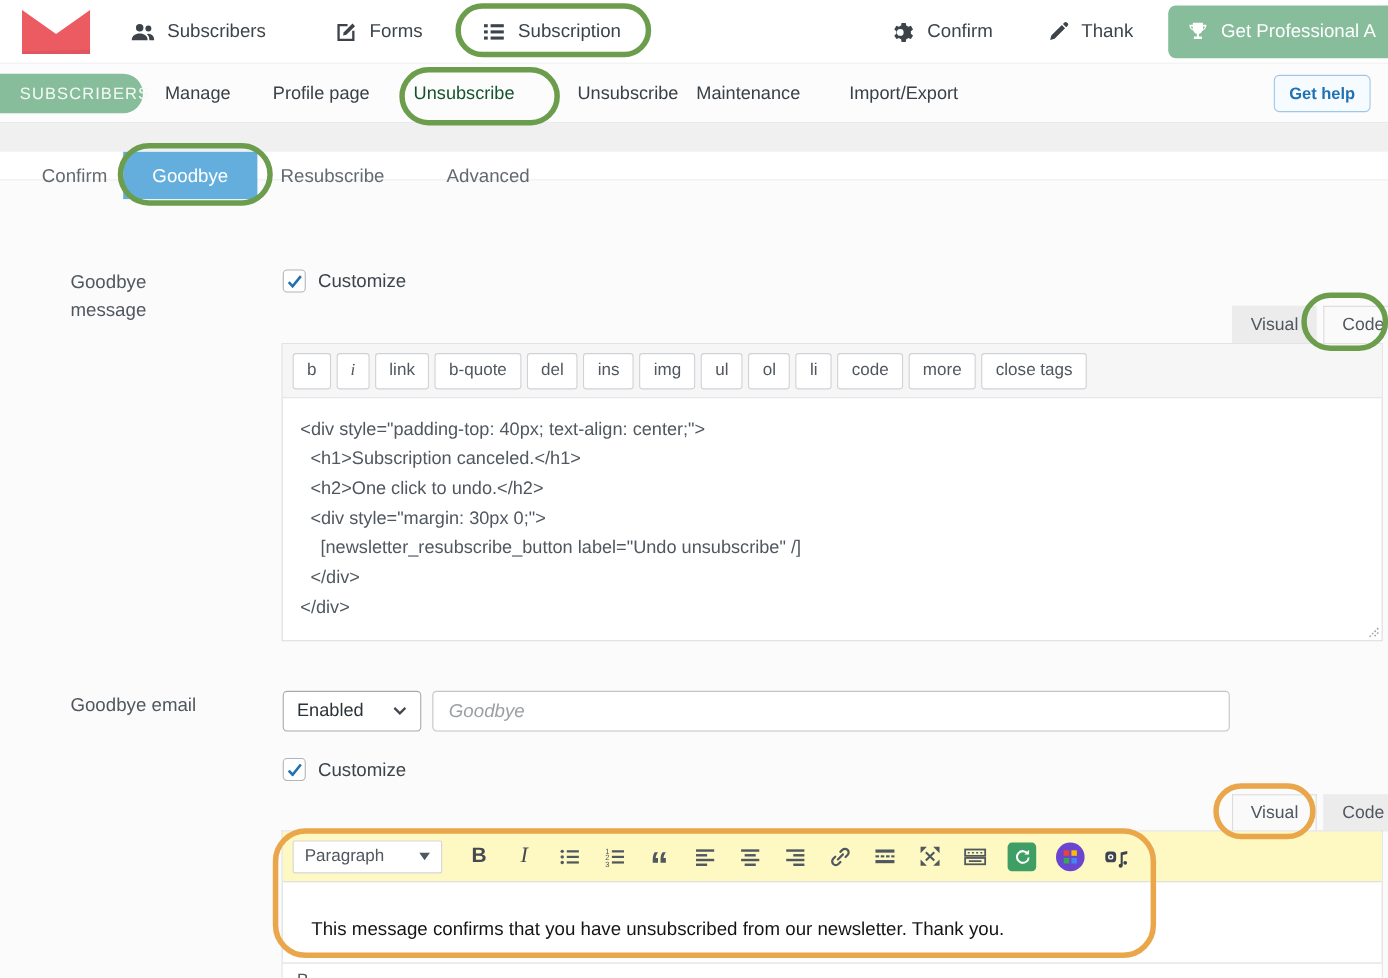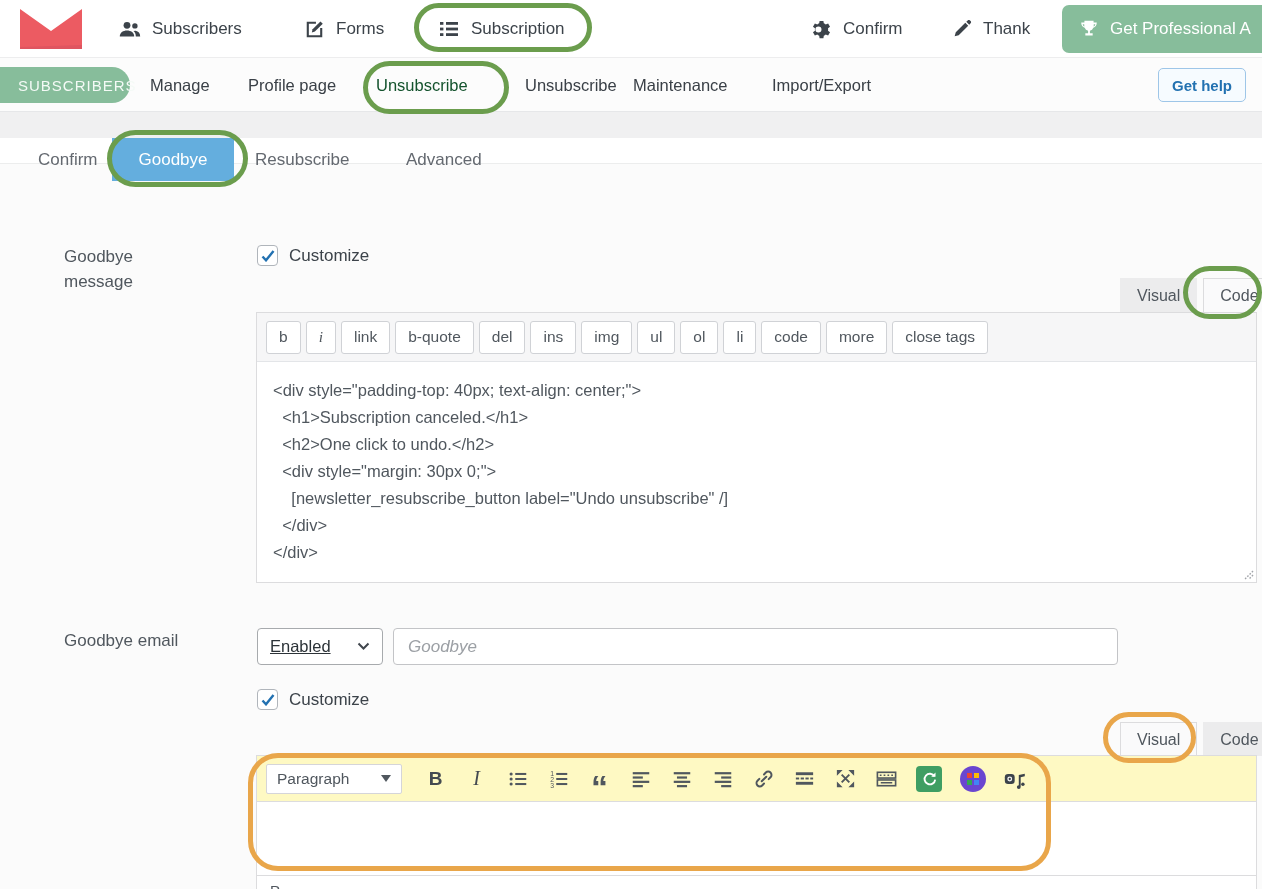--- a/index.html
+++ b/index.html
@@ -39,21 +39,21 @@
   .sw { height:34px; padding:0 16px; display:flex; align-items:center; font-size:16px; color:#50575e; background:#ececed; margin-left:6px; cursor:pointer; border:1px solid transparent; border-bottom:none; }
   .sw.active { background:#fafafb; border-color:#dcdcde; }
 
   .editor { position:absolute; left:256px; width:1001px; background:#fff; border:1px solid #dcdcde; }
   .qt-toolbar { height:49px; background:#f6f6f7; border-bottom:1px solid #e3e5e8; display:flex; align-items:center; gap:5px; padding:0 9px; }
   .qt-btn { height:33px; padding:0 12px; background:#fff; border:1px solid #d0d2d6; border-radius:3px; font-size:15.5px; color:#50575e; display:flex; align-items:center; cursor:pointer; }
   .qt-btn.it { font-style:italic; font-family:"Liberation Serif", serif; }
   .code-area { padding:15px 16px; font-size:16.5px; line-height:27px; color:#50575e; white-space:pre-wrap; height:220px; overflow:hidden; cursor:text; }
   .resize-handle { position:absolute; right:2px; bottom:2px; cursor:nwse-resize; }
 
-  .select-box { position:absolute; left:257px; top:628px; width:126px; height:37px; background:#fff; border:1px solid #a7aaad; border-radius:4px; display:flex; align-items:center; justify-content:space-between; padding:16px 12px; font-size:16.5px; color:#2c3338; cursor:pointer;text-decoration:underline; }
+  .select-box { position:absolute; left:257px; top:628px; width:126px; height:37px; background:#fff; border:1px solid #a7aaad; border-radius:4px; display:flex; align-items:center; justify-content:space-between; padding:16px 12px; font-size:16.5px; color:#2c3338; cursor:pointer; }
   .subject-input { position:absolute; left:393px; top:628px; width:725px; height:37px; background:#fff; border:1px solid #c3c4c7; border-radius:4px; padding:0 14px; font-size:17px; font-family:"Liberation Sans", sans-serif; color:#2c3338; }
   .subject-input::placeholder { font-style:italic; color:#9ca0a5; opacity:1; }
 
   .mce-toolbar { height:46px; background:#fef9c3; border-bottom:1px solid #dcdcde; display:flex; align-items:center; padding:0 9px; }
   .mce-dd { width:136px; height:30px; background:#fff; border:1px solid #d5d5d9; border-radius:2px; display:flex; align-items:center; justify-content:space-between; padding:0 10px; font-size:15.5px; color:#50575e; cursor:pointer; }
   .mce-icons { display:flex; align-items:center; gap:18px; margin-left:22px; }
   .mce-ic { width:23px; height:23px; display:flex; align-items:center; justify-content:center; cursor:pointer; }
   .mce-b { font-size:19px; font-weight:bold; color:#444a50; }
   .mce-i { font-size:20px; font-style:italic; font-family:"Liberation Serif", serif; color:#444a50; }
   .mce-quote { font-size:34px; font-weight:bold; color:#50575e; line-height:10px; padding-top:16px; }
@@ -367,20 +367,21 @@
                 <rect x="1" y="6" width="12" height="12" rx="4"></rect>
                 <circle cx="7" cy="12" r="3" fill="#f5f5f5"></circle>
                 <circle cx="7" cy="12" r="1.4"></circle>
                 <path d="M18 19.5a2.3 2.3 0 1 0 2.3 2.3V10l5-1.2V5.5L18 7z"></path>
                 <circle cx="23" cy="18.5" r="2.1"></circle>
               </g>
             </svg>
           </span>
       </div>
     </div>
+    <div class="mce-body">This message confirms that you have unsubscribed from our newsletter. Thank you.</div>
     <div class="statusbar">
       <span>P</span>
     </div>
   </div>
 
   <div class="ann green" style="left:414px;top:3px;width:178px;height:49px;border-radius:26px"></div>
   <div class="ann green" style="left:363px;top:61px;width:146px;height:53px;border-radius:27px"></div>
   <div class="ann green" style="left:107px;top:130px;width:141px;height:57px;border-radius:29px"></div>
   <div class="ann green" style="left:1183px;top:266px;width:79px;height:53px;border-radius:27px"></div>
   <div class="ann orange" style="left:1103px;top:712px;width:93px;height:51px;border-radius:26px"></div>

